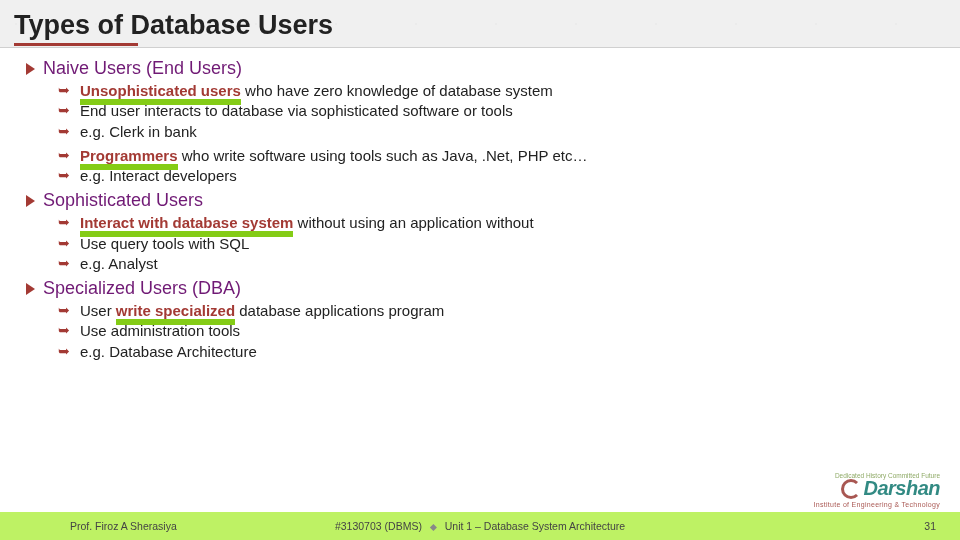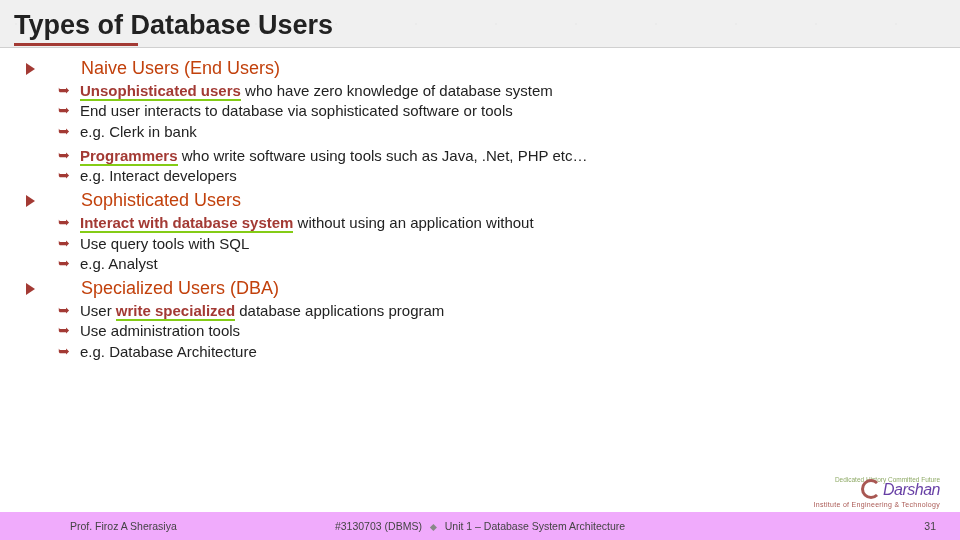--- a/index.html
+++ b/index.html
@@ -34,26 +34,25 @@
     margin-top: 2px;
   }
   .content {
     padding: 10px 26px 0 26px;
   }
   .section {
     margin-bottom: 4px;
   }
   .section-title {
     font-size: 18px;
-    color: #c2410c;
+    color: #701a75;
     font-weight: 400;
     display: flex;
     align-items: center;
     margin-bottom: 2px;
-    gap: 38px;
   }
   .section-title .tri {
     display: inline-block;
     width: 0; height: 0;
     border-top: 6px solid transparent;
     border-bottom: 6px solid transparent;
     border-left: 9px solid #a33a34;
     margin-right: 8px;
   }
   .sublist {
@@ -84,30 +83,30 @@
     position: absolute;
     left: -2px;
     top: 0;
     color: #a33a34;
     font-size: 14px;
   }
   .sublist li::before { display:none; }
   .hl {
     color: #a33a34;
     font-weight: 700;
-    border-bottom: 2px solid #84cc16;
+    border-bottom: 6px solid #84cc16;
     padding-bottom: 0;
   }
   .footer {
     position: absolute;
     bottom: 0;
     left: 0;
     right: 0;
     height: 28px;
-    background: #f0abfc;
+    background: #bef264;
     display: flex;
     align-items: center;
     font-size: 10.5px;
     color: #444;
   }
   .footer .author { margin-left: 70px; }
   .footer .center { position: absolute; left: 50%; transform: translateX(-50%); white-space: nowrap; }
   .footer .diamond {
     display: inline-block;
     width: 5px; height: 5px;
@@ -118,24 +117,24 @@
   }
   .footer .pagenum { position: absolute; right: 24px; margin-left: 8px; }
   .logo {
     position: absolute;
     right: 20px;
     bottom: 32px;
     text-align: right;
     opacity: 0.85;
   }
   .logo .brand {
-    font-size: 16px;
-    font-weight: 400;
+    font-size: 20px;
+    font-weight: 700;
     font-style: italic;
-    color: #4c1d95;
+    color: #0f766e;
     letter-spacing: -0.5px;
   }
   .logo .sub {
     font-size: 7px;
     color: #9a3a34;
     letter-spacing: 0.3px;
   }
   .logo .tag {
     font-size: 6.5px;
     color: #7a9a4a;

